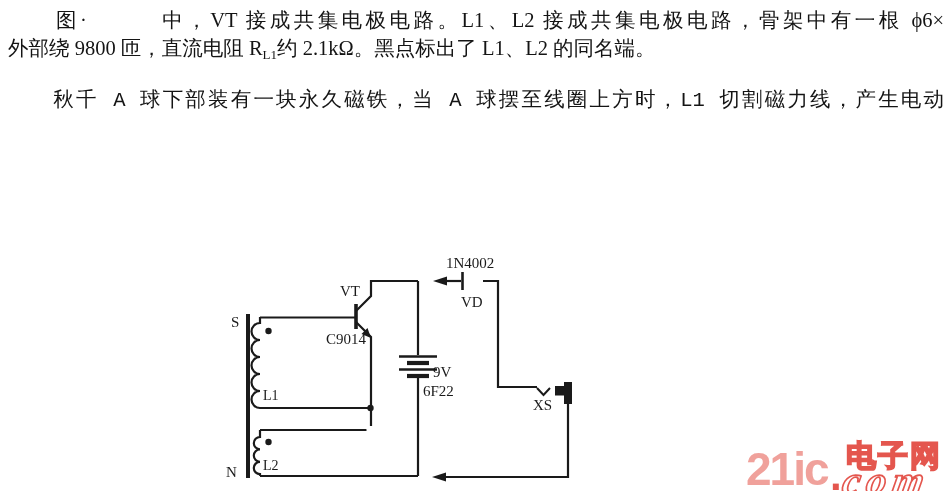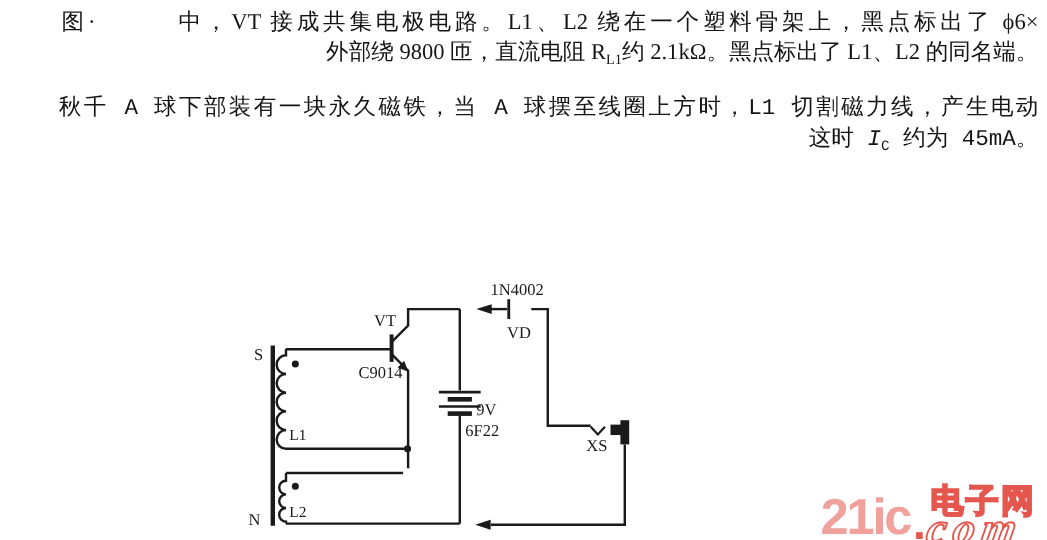--- a/index.html
+++ b/index.html
@@ -8,21 +8,21 @@
     background:#ffffff;
     font-family:"Liberation Serif","DejaVu Serif",serif;
   }
   
   .doc{
     position:absolute;left:8px;top:6px;width:936px;
     font-size:20.5px;line-height:28px;color:#141414;
   }
   .para{margin:0;padding:0;}
   .para + .para{margin-top:18px;font-family:Liberation Mono, monospace;}
-  .line{white-space:pre-wrap;text-align:right;}
+  .line{white-space:pre-wrap;}
   .line.just{text-align:justify;text-align-last:justify;}
   .seg-sub{font-size:13px;vertical-align:-4px;letter-spacing:0;}
   .seg-i{font-style:italic;}
   
   .circuit{position:absolute;left:0;top:240px;}
   .circuit path,.circuit line,.circuit polyline{stroke:#1a1a1a;fill:none;}
   .circuit text{fill:#1a1a1a;font-family:"Liberation Serif","DejaVu Serif",serif;}
   
   .watermark{position:absolute;left:746px;top:441px;width:206px;height:50px;}
   .wm-brand{
@@ -47,26 +47,25 @@
     font-family:"Liberation Serif","DejaVu Serif",serif;
     font-weight:bold;font-style:italic;font-size:40px;line-height:1;letter-spacing:6px;
     color:#ffffff;-webkit-text-stroke:1.7px #e4564e;transform:skewX(-10deg);
   }
 </style>
 </head>
 <body>
 
 <div class="doc" id="doc-text">
     <div class="para">
-      <div class="line just"><span>　　图·　　　中，VT 接成共集电极电路。L1、L2 绕在一个塑料骨架上，黑点标出了 ϕ6×</span></div>
+      <div class="line just"><span>　　图·　　　中，VT 接成共集电极电路。L1、L2 接成共集电极电路，骨架中有一根 ϕ6×</span></div>
       <div class="line"><span>外部绕 9800 匝，直流电阻 R</span><span class="seg-sub">L1</span><span>约 2.1kΩ。黑点标出了 L1、L2 的同名端。</span></div>
     </div>
     <div class="para">
       <div class="line just"><span>　　秋千 A 球下部装有一块永久磁铁，当 A 球摆至线圈上方时，L1 切割磁力线，产生电动</span></div>
-      <div class="line"><span>这时 </span><span class="seg-i">I</span><span class="seg-sub">C</span><span> 约为 45mA。</span></div>
     </div>
   </div>
 
 <svg class="circuit" width="700" height="251" viewBox="0 240 700 251">
 
   <line x1="248" y1="314" x2="248" y2="478" stroke-width="4"></line>
 
   <path stroke-width="2.2" d="M260,317 V323 a8.5,8.5 0 0 0 0,17 a8.5,8.5 0 0 0 0,17 a8.5,8.5 0 0 0 0,17 a8.5,8.5 0 0 0 0,17 a8.5,8.5 0 0 0 0,17"></path>
 
   <path stroke-width="2.2" d="M260,430 V437 a6.2,6.2 0 0 0 0,12.4 a6.2,6.2 0 0 0 0,12.4 a6.2,6.2 0 0 0 0,12.4 V476"></path>

